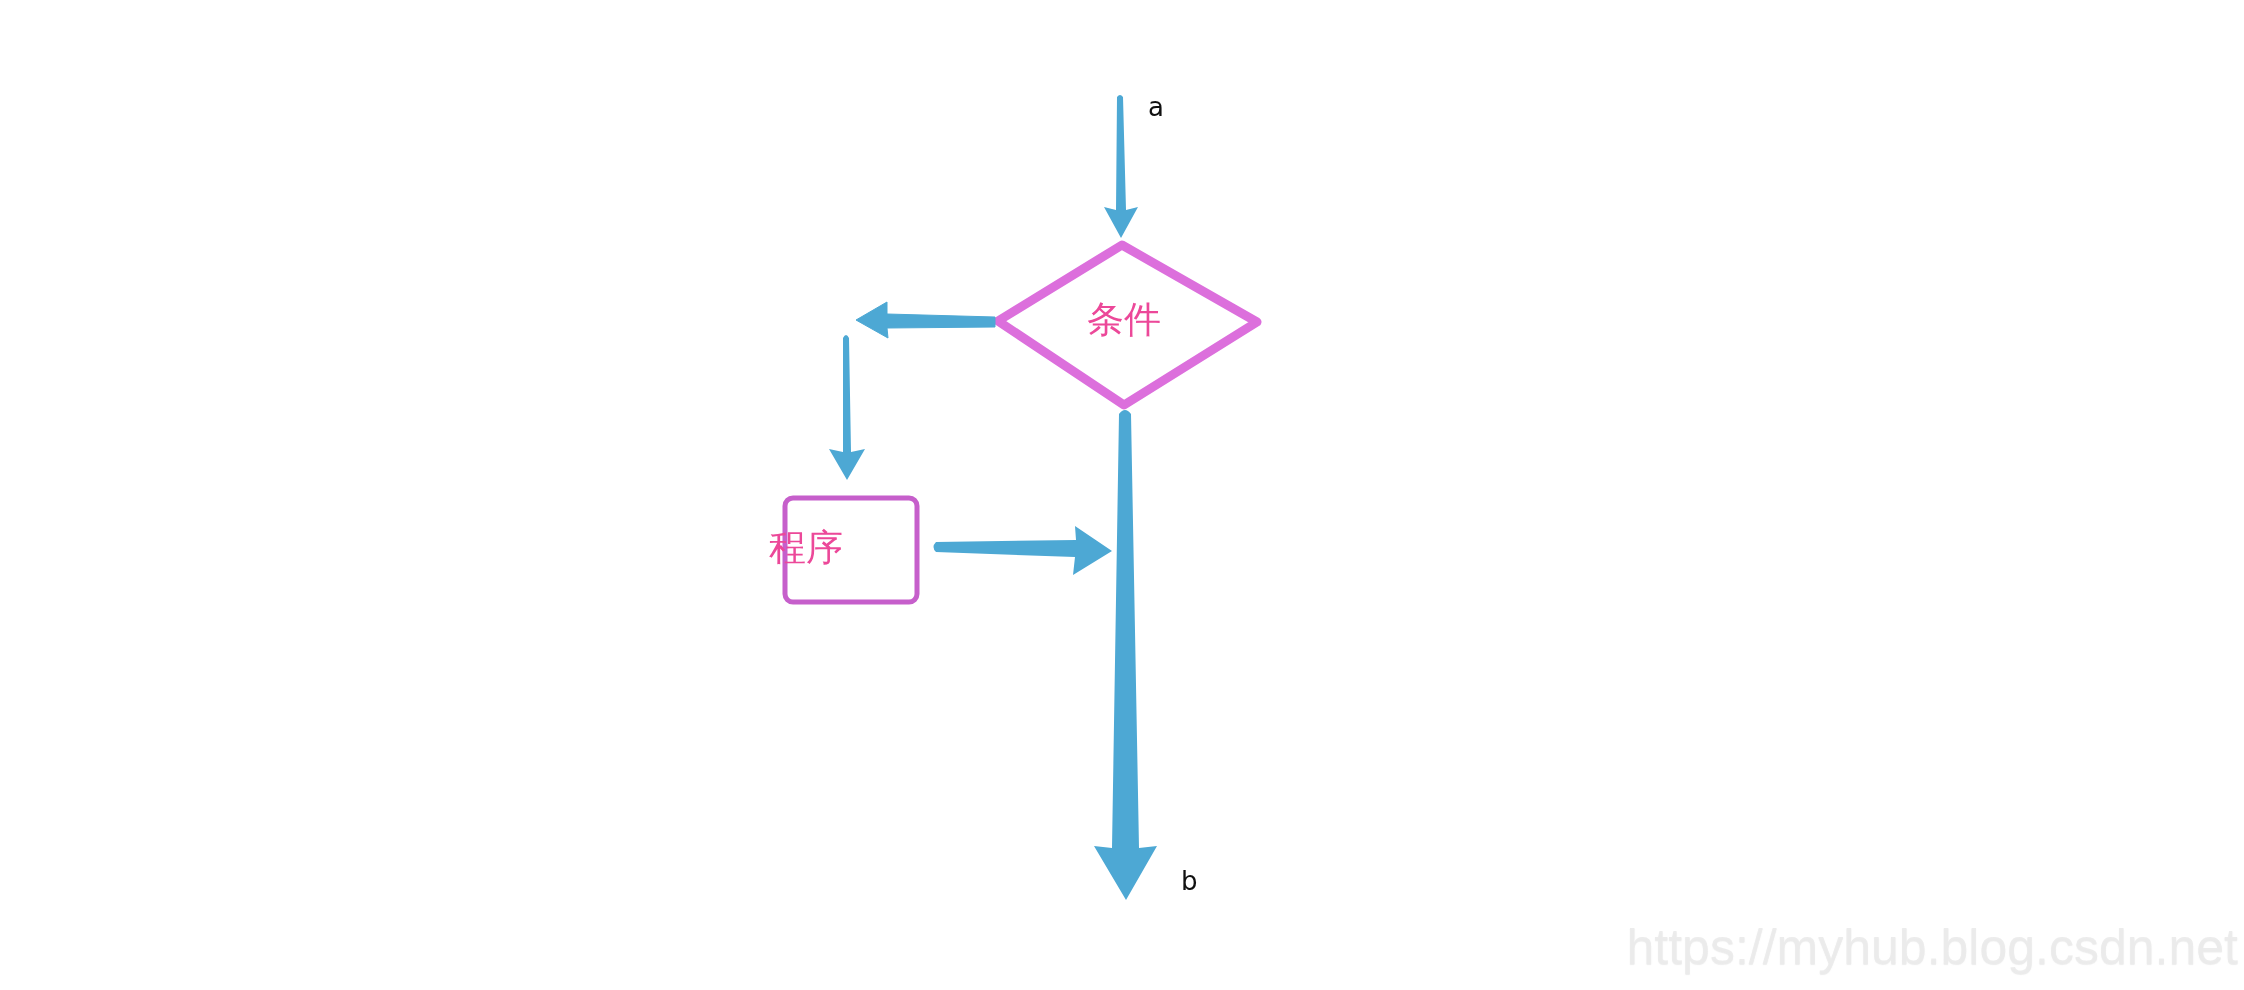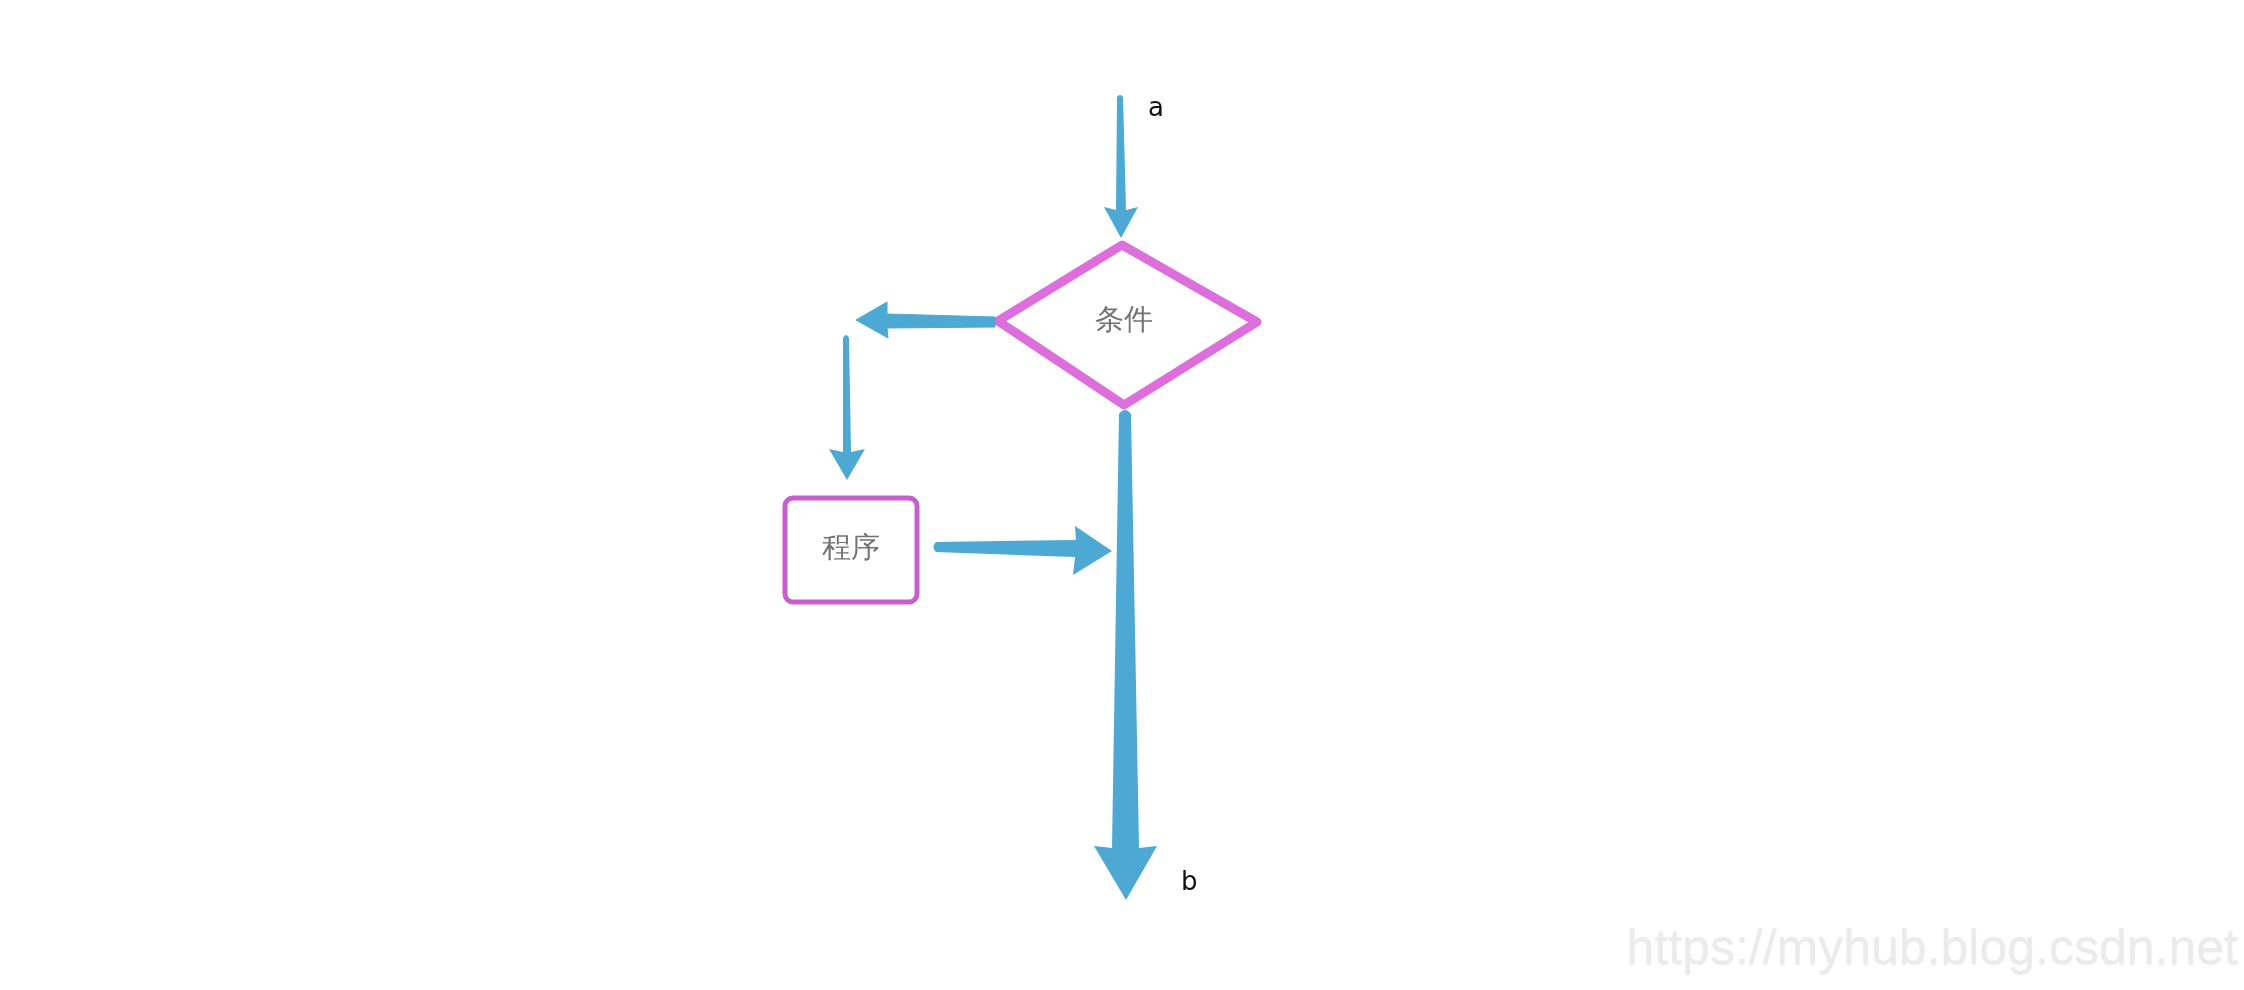--- a/index.html
+++ b/index.html
@@ -1,19 +1,19 @@
 <!DOCTYPE html>
 <html><head>
   <meta charset="utf-8">
   <style>
     html, body { margin: 0; padding: 0; background: #ffffff; }
     body { width: 2244px; height: 990px; position: relative; overflow: hidden; }
     #canvas { position: absolute; left: 0; top: 0; width: 2244px; height: 990px; }
     .lbl { position: absolute; font-family: "DejaVu Sans", sans-serif; color: #111; white-space: nowrap; }
-    .node-label { position: absolute; font-family: Liberation Serif, serif; color: #737373; font-size: 29px; transform: translate(-50%, -50%); white-space: nowrap; }
+    .node-label { position: absolute; font-family: Liberation Serif, serif; color: #ec4899; font-size: 37px; transform: translate(-50%, -50%); white-space: nowrap; }
     .watermark { position: absolute; font-family: "Liberation Sans", sans-serif; font-size: 50px; color: rgba(235,235,235,0.95); text-shadow: 0 1px 1px rgba(200,200,200,0.35); right: 6px; top: 918px; white-space: nowrap; letter-spacing: 0px; }
   </style>
 </head>
 <body>
 
 <svg id="canvas" viewBox="0 0 2244 990" xmlns="http://www.w3.org/2000/svg">
 
   <g>
     <path d="M1117,97 Q1120,93 1123,97 L1126,210 L1138,207 L1121,238 L1104,207 L1116,210 Z" fill="#4DA8D4"></path>
   </g>
@@ -36,17 +36,17 @@
 
   <g>
     <path d="M1119,414 Q1125,406 1131,414 L1139,848 L1157,846 L1126,900 L1094,846 L1112,848 Z" fill="#4DA8D4"></path>
   </g>
 </svg>
 
 <div class="lbl" style="left:1148px; top:92px; font-size:26px;">a</div>
 
 <div class="node-label" style="left:1124px; top:320px;">条件</div>
 
-<div class="node-label" style="left:851px; top:548px;">程序</div>
+<div class="node-label" style="left:806px; top:548px;">程序</div>
 
 <div class="lbl" style="left:1181px; top:866px; font-size:26px;">b</div>
 
 <div class="watermark">https://myhub.blog.csdn.net</div>
 
 </body></html>

